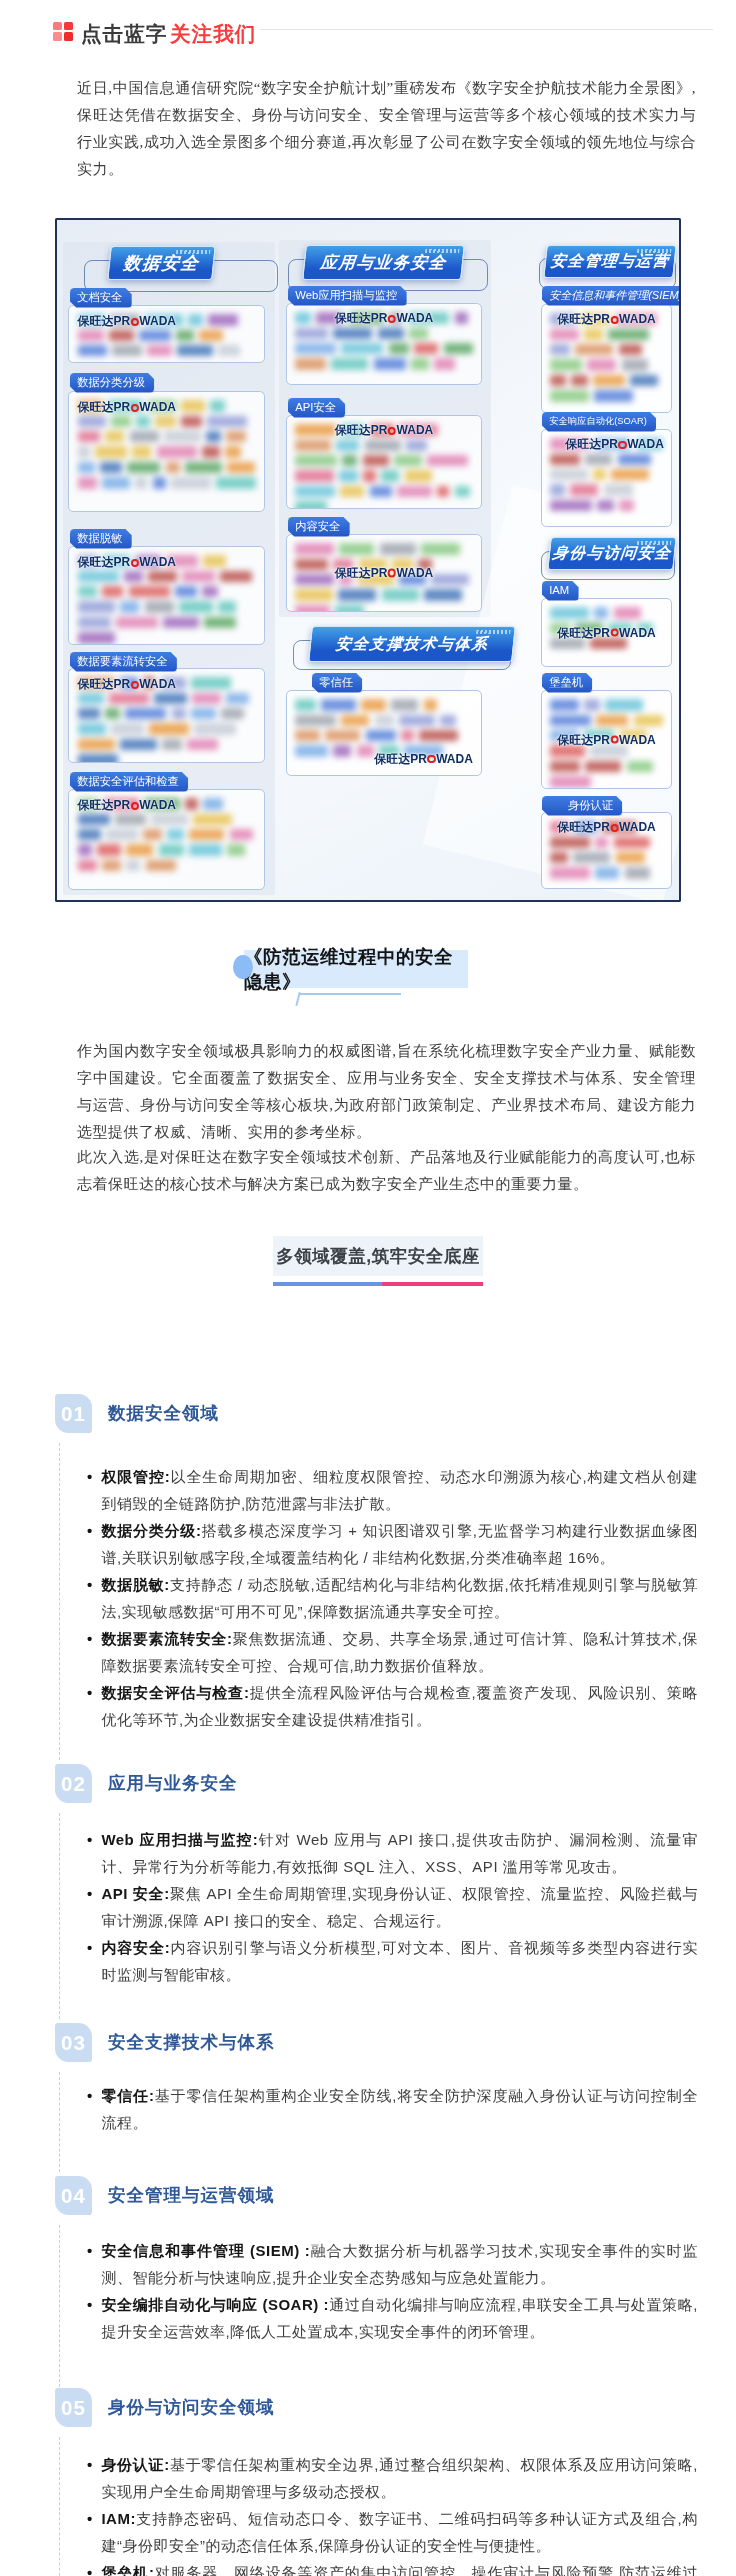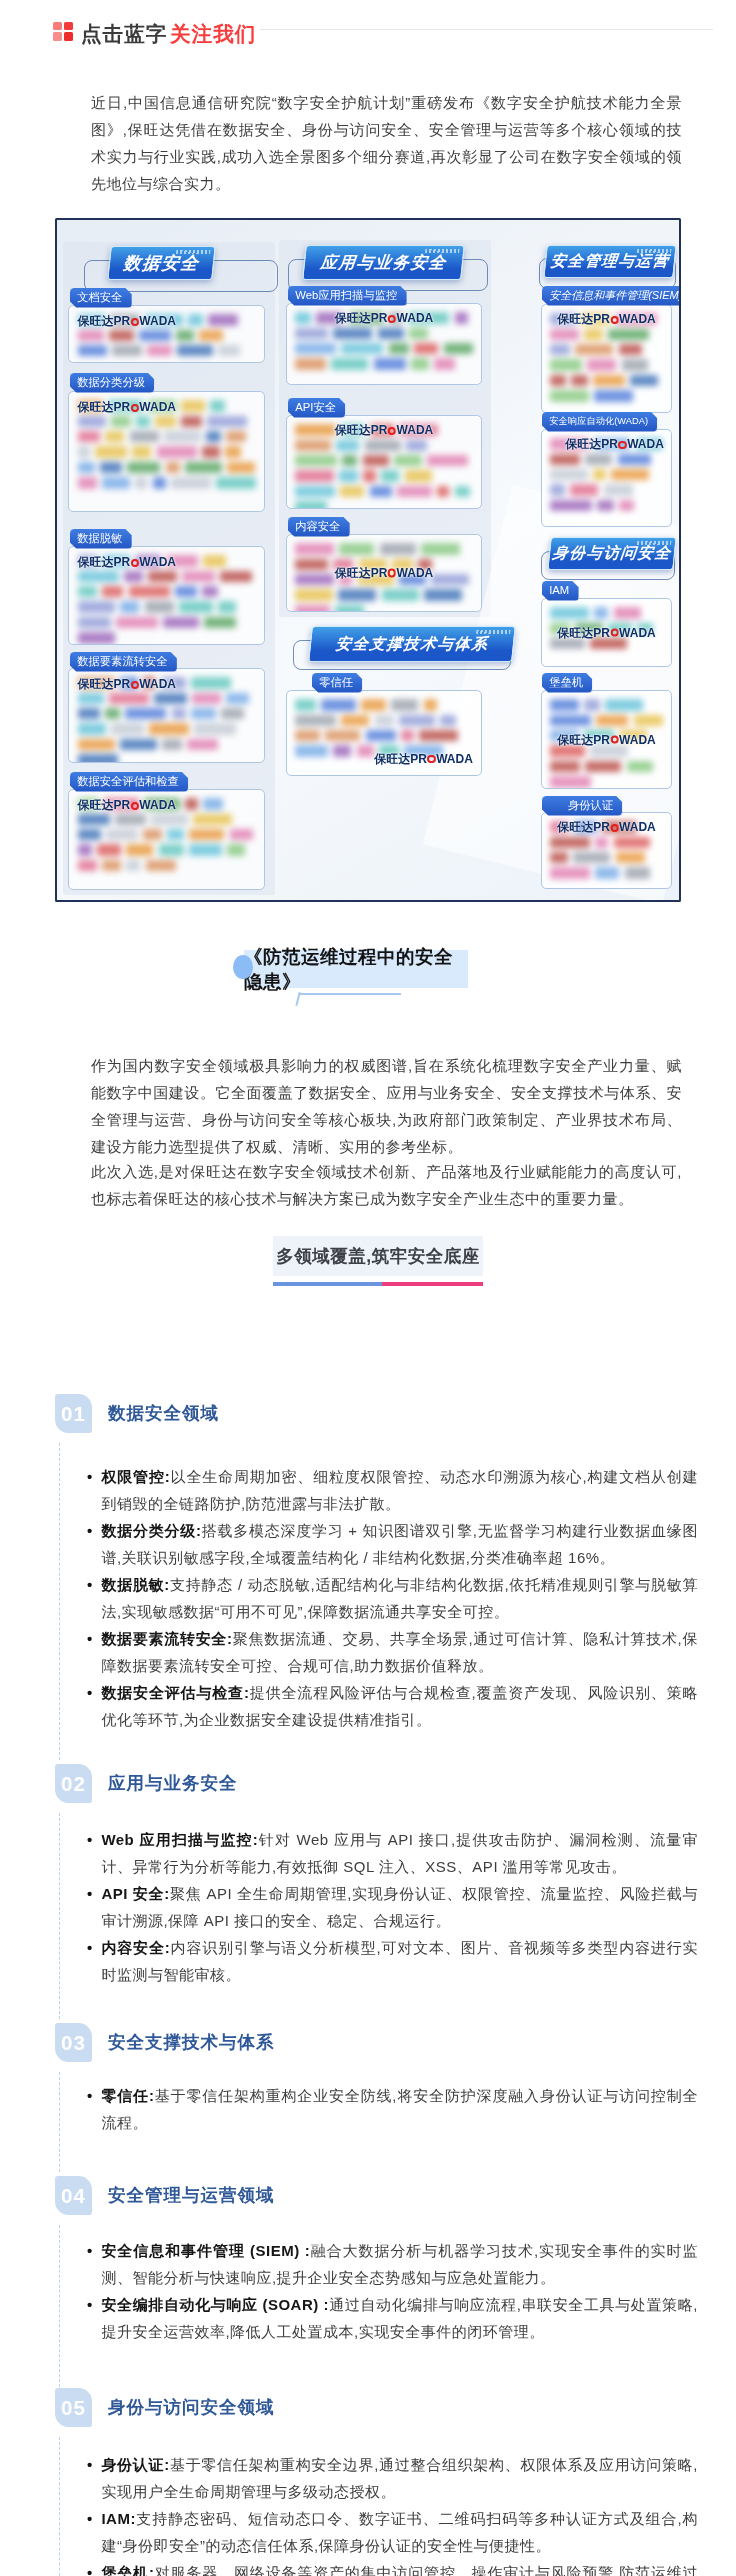--- a/index.html
+++ b/index.html
@@ -10,21 +10,21 @@
   .hdr-icon{position:absolute;left:53px;top:21.6px;width:19.6px;height:19.6px;display:grid;grid-template-columns:8.8px 8.8px;grid-template-rows:8.8px 8.8px;gap:2.1px;}
   .hdr-icon span{border-radius:1.5px;}
   .hdr-icon .s1{background:#f87c7c;} .hdr-icon .s2{background:#f23a3a;}
   .hdr-icon .s3{background:#f98d8d;} .hdr-icon .s4{background:#ee2c2c;}
   .hdr-click{position:absolute;left:81px;top:19.6px;font-size:20.6px;font-weight:bold;color:#3b3b3b;letter-spacing:1px;}
   .hdr-follow{position:absolute;left:170px;top:19.6px;font-size:20.6px;font-weight:bold;color:#f93b3b;letter-spacing:1px;cursor:pointer;}
   .hdr-line{position:absolute;left:260px;top:29px;width:453px;height:1px;background:#e5e5e5;}
 
   
   .para{position:absolute;left:77px;width:619px;font-size:15px;line-height:27px;color:#3e3e3e;letter-spacing:0.5px;text-align:justify;}
-  .para p{margin:14px;}
+  .para p{margin:0;font-family:Liberation Serif, serif;}
 
   
   .panorama{position:absolute;left:55px;top:218px;width:626px;height:684px;box-sizing:border-box;border:2.1px solid #223158;border-radius:1.5px;background:linear-gradient(150deg,#e7edf5 0%,#f7fafd 55%,#ecf2f9 100%);overflow:hidden;}
   .pano-panel{position:absolute;background:#dde4ee;opacity:.55;border-radius:3.1px;z-index:0;}
   .pano-mark{position:absolute;background:rgba(255,255,255,.55);transform:rotate(14deg);z-index:0;}
   .pano-banner{position:absolute;background:linear-gradient(180deg,#41a0e8 0%,#1b57c9 70%);border:1px solid #cfe9fb;border-radius:4.1px;color:#fff;font-weight:bold;font-style:italic;display:flex;align-items:center;justify-content:center;transform:skewX(-6deg);box-shadow:0 2.6px 6.2px rgba(20,60,140,.35);letter-spacing:1.5px;z-index:3;white-space:nowrap;}
   .pano-banner::after{content:"";position:absolute;right:4.1px;top:2.6px;width:34px;height:4.1px;background:repeating-linear-gradient(90deg,rgba(255,255,255,.6) 0 2.1px,transparent 2.1px 4.1px);}
   .pano-bracket{position:absolute;border:1px solid #44699f;border-radius:8.2px;opacity:.75;z-index:1;}
   .pano-pill{position:absolute;background:linear-gradient(180deg,#3f7de2,#2356c4);color:#fff;font-size:11.3px;height:19.6px;line-height:19.6px;padding:0 9.3px 0 7.2px;border-radius:4.6px 1.5px 4.6px 1.5px;z-index:4;white-space:nowrap;box-shadow:0 1.5px 3.6px rgba(25,70,150,.35);clip-path:polygon(0 0,calc(100% - 6.2px) 0,100% 6.2px,100% 100%,6.2px 100%,0 calc(100% - 6.2px));}
   .pano-box{position:absolute;background:rgba(255,255,255,.8);border:1px solid #aec6e4;border-radius:5.2px;overflow:hidden;z-index:2;box-sizing:border-box;}
@@ -378,21 +378,21 @@
           <span class="chip" style="width: 26px; background: rgb(154, 160, 171);"></span>
           <span class="chip" style="width: 16px; background: rgb(184, 74, 68);"></span>
           <span class="chip" style="width: 16.5px; background: rgb(184, 74, 68);"></span>
           <span class="chip" style="width: 32px; background: rgb(232, 151, 58);"></span>
           <span class="chip" style="width: 28px; background: rgb(59, 111, 182);"></span>
           <span class="chip" style="width: 39px; background: rgb(132, 199, 125);"></span>
           <span class="chip" style="width: 39px; background: rgb(79, 123, 217);"></span>
         </div>
         <div class="prowada" style="top: 6.2px; left: 50%; transform: translateX(-50%);"><span>保旺达PR</span><span class="ring"></span><span>WADA</span></div>
       </div>
-    <div class="pano-pill" style="left:485px;top:192px;font-size:9.3px;">安全响应自动化(WADA)</div>
+    <div class="pano-pill" style="left:485px;top:192px;font-size:9.3px;">安全响应自动化(SOAR)</div>
     <div class="pano-box" style="left:484px;top:209px;width:131px;height:98px;">
         <div class="logo-grid">
           <span class="chip" style="width: 39px; background: rgb(224, 125, 176);"></span>
           <span class="chip" style="width: 36px; background: rgb(116, 169, 230);"></span>
           <span class="chip" style="width: 27px; background: rgb(99, 194, 216);"></span>
           <span class="chip" style="width: 30px; background: rgb(184, 74, 68);"></span>
           <span class="chip" style="width: 27px; background: rgb(154, 160, 171);"></span>
           <span class="chip" style="width: 33px; background: rgb(79, 123, 217);"></span>
           <span class="chip" style="width: 38px; background: rgb(194, 201, 212);"></span>
           <span class="chip" style="width: 12.4px; background: rgb(230, 192, 74);"></span>

